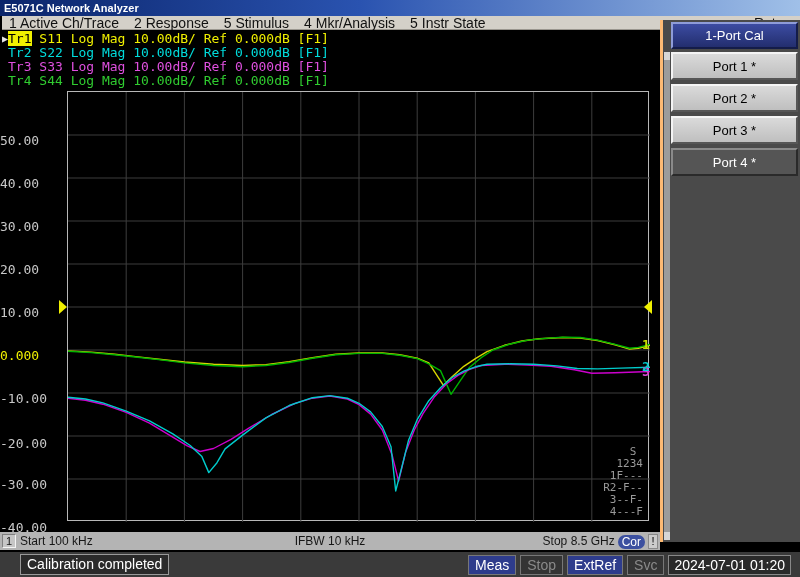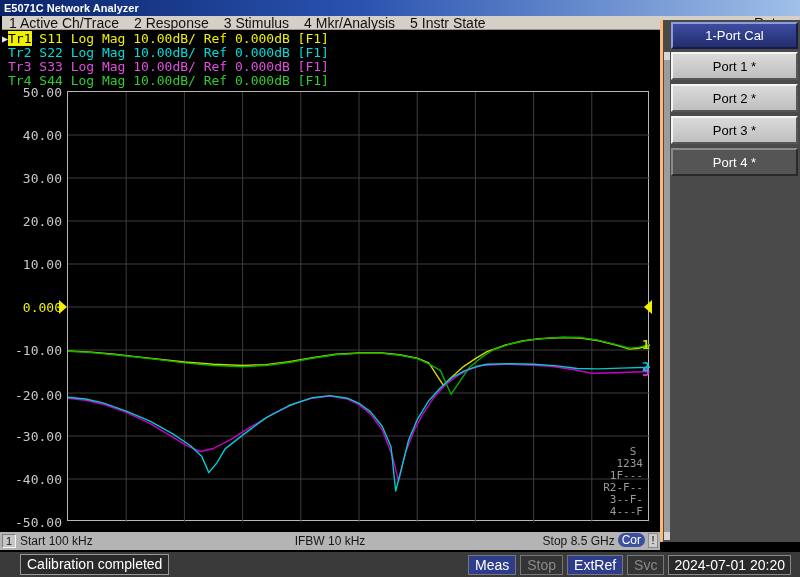--- a/index.html
+++ b/index.html
@@ -26,22 +26,22 @@
   
   .trace-defs { position:absolute; left:2px; top:2px;
     font-family:"DejaVu Sans Mono", monospace; font-size:13px; line-height:14px; }
   .trace-row { white-space:pre; }
   .tr-arrow { color:#e8e8e8; font-size:10px; vertical-align:1px; }
   .tr1-badge { background:#f0f000; color:#000; }
   .c-yellow { color:#f0f000; } .c-cyan { color:#00dcdc; }
   .c-magenta { color:#e050e0; } .c-green { color:#30cc30; }
 
   
-  .ylabel { position:absolute; left:0; width:62px; text-align:right;
-    font-family:"DejaVu Sans Mono", monospace; font-size:13px; color:#c8c8c8; }
+  .ylabel { position:absolute; left:0; width:62px; text-align:left;
+    font-family:"DejaVu Sans Mono", monospace; font-size:13px; color:#c8c8c8;margin-top:48px; }
   .ylabel.ref { color:#f0f000; }
 
   
   .plot { position:absolute; left:67px; top:61px; width:582px; height:430px;
     border:1px solid #b8b8b8; background:#000; }
   .plot svg { display:block; width:582px; height:430px; }
   .cal-status { position:absolute; right:5px; bottom:2px; text-align:left;
     font-family:"DejaVu Sans Mono", monospace; font-size:11px; line-height:12px;
     color:#9a9a9a; }
   .ref-tri { position:absolute; width:0; height:0;
@@ -52,21 +52,21 @@
     font-family:"DejaVu Sans Mono", monospace; font-size:13px; font-weight:bold; }
 
   
   .statusbar { position:absolute; left:0; top:502px; width:660px; height:18px;
     background:#b4b4b4; color:#161616; font-size:12px; line-height:16px;
     display:flex; align-items:center; }
   .ch-box { display:inline-block; width:14px; height:14px; margin:0 4px 0 2px;
     background:#c6c6c6; border:1px solid; border-color:#808080 #f4f4f4 #f4f4f4 #808080;
     text-align:center; line-height:12px; font-size:11px; }
   .sb-ifbw { position:absolute; left:50%; transform:translateX(-50%); }
-  .sb-right { margin-left:auto; display:flex; align-items:flex-start; gap:3px; padding-right:2px; }
+  .sb-right { margin-left:auto; display:flex; align-items:flex-end; gap:3px; padding-right:2px; }
   .cor-badge { background:#3c50a0; color:#fff; padding:0 4px; font-size:12px;
     line-height:14px;border-radius:7px; }
   .warn-box { background:#cccccc; border:1px solid #8a8a8a; color:#000;
     width:10px; text-align:center; font-size:11px; line-height:13px; }
 
   
   .softkeys { position:absolute; left:660px; top:20px; width:140px; height:522px;
     background:#4a4a4a; border-left:3px solid #fdba74; padding:2px 2px 0 8px; }
   .scroll-strip { position:absolute; left:1px; top:32px; width:6px; height:488px;
     background:#9c9c9c; }
@@ -102,21 +102,21 @@
 
 <div class="window">
 
   <div class="titlebar">
     <span>E5071C Network Analyzer</span>
   </div>
 
   <div class="menubar">
     <span class="menu-item">1 Active Ch/Trace</span>
     <span class="menu-item">2 Response</span>
-    <span class="menu-item">3 Stimulus</span>
+    <span class="menu-item">5 Stimulus</span>
     <span class="menu-item">4 Mkr/Analysis</span>
     <span class="menu-item">5 Instr State</span>
     <span class="spacer"></span>
     <span class="resize">Return</span>
   </div>
 
   <div class="screen">
 
     <div class="trace-defs">
       <div class="trace-row c-yellow"><span class="tr-arrow">▶</span><span class="tr1-badge">Tr1</span><span> S11 Log Mag 10.00dB/ Ref 0.000dB [F1]</span></div>
@@ -196,17 +196,17 @@
     <button class="sk-btn pressed">Port 4 *</button>
   </div>
 
   <div class="bottombar">
     <div class="msg-box">Calibration completed</div>
     <div class="bb-right">
       <span class="badge on">Meas</span>
       <span class="badge off">Stop</span>
       <span class="badge on">ExtRef</span>
       <span class="badge off">Svc</span>
-      <span class="datetime">2024-07-01 20:20</span>
+      <span class="datetime">2024-07-01 01:20</span>
     </div>
   </div>
 
 </div>
 
 </body></html>

